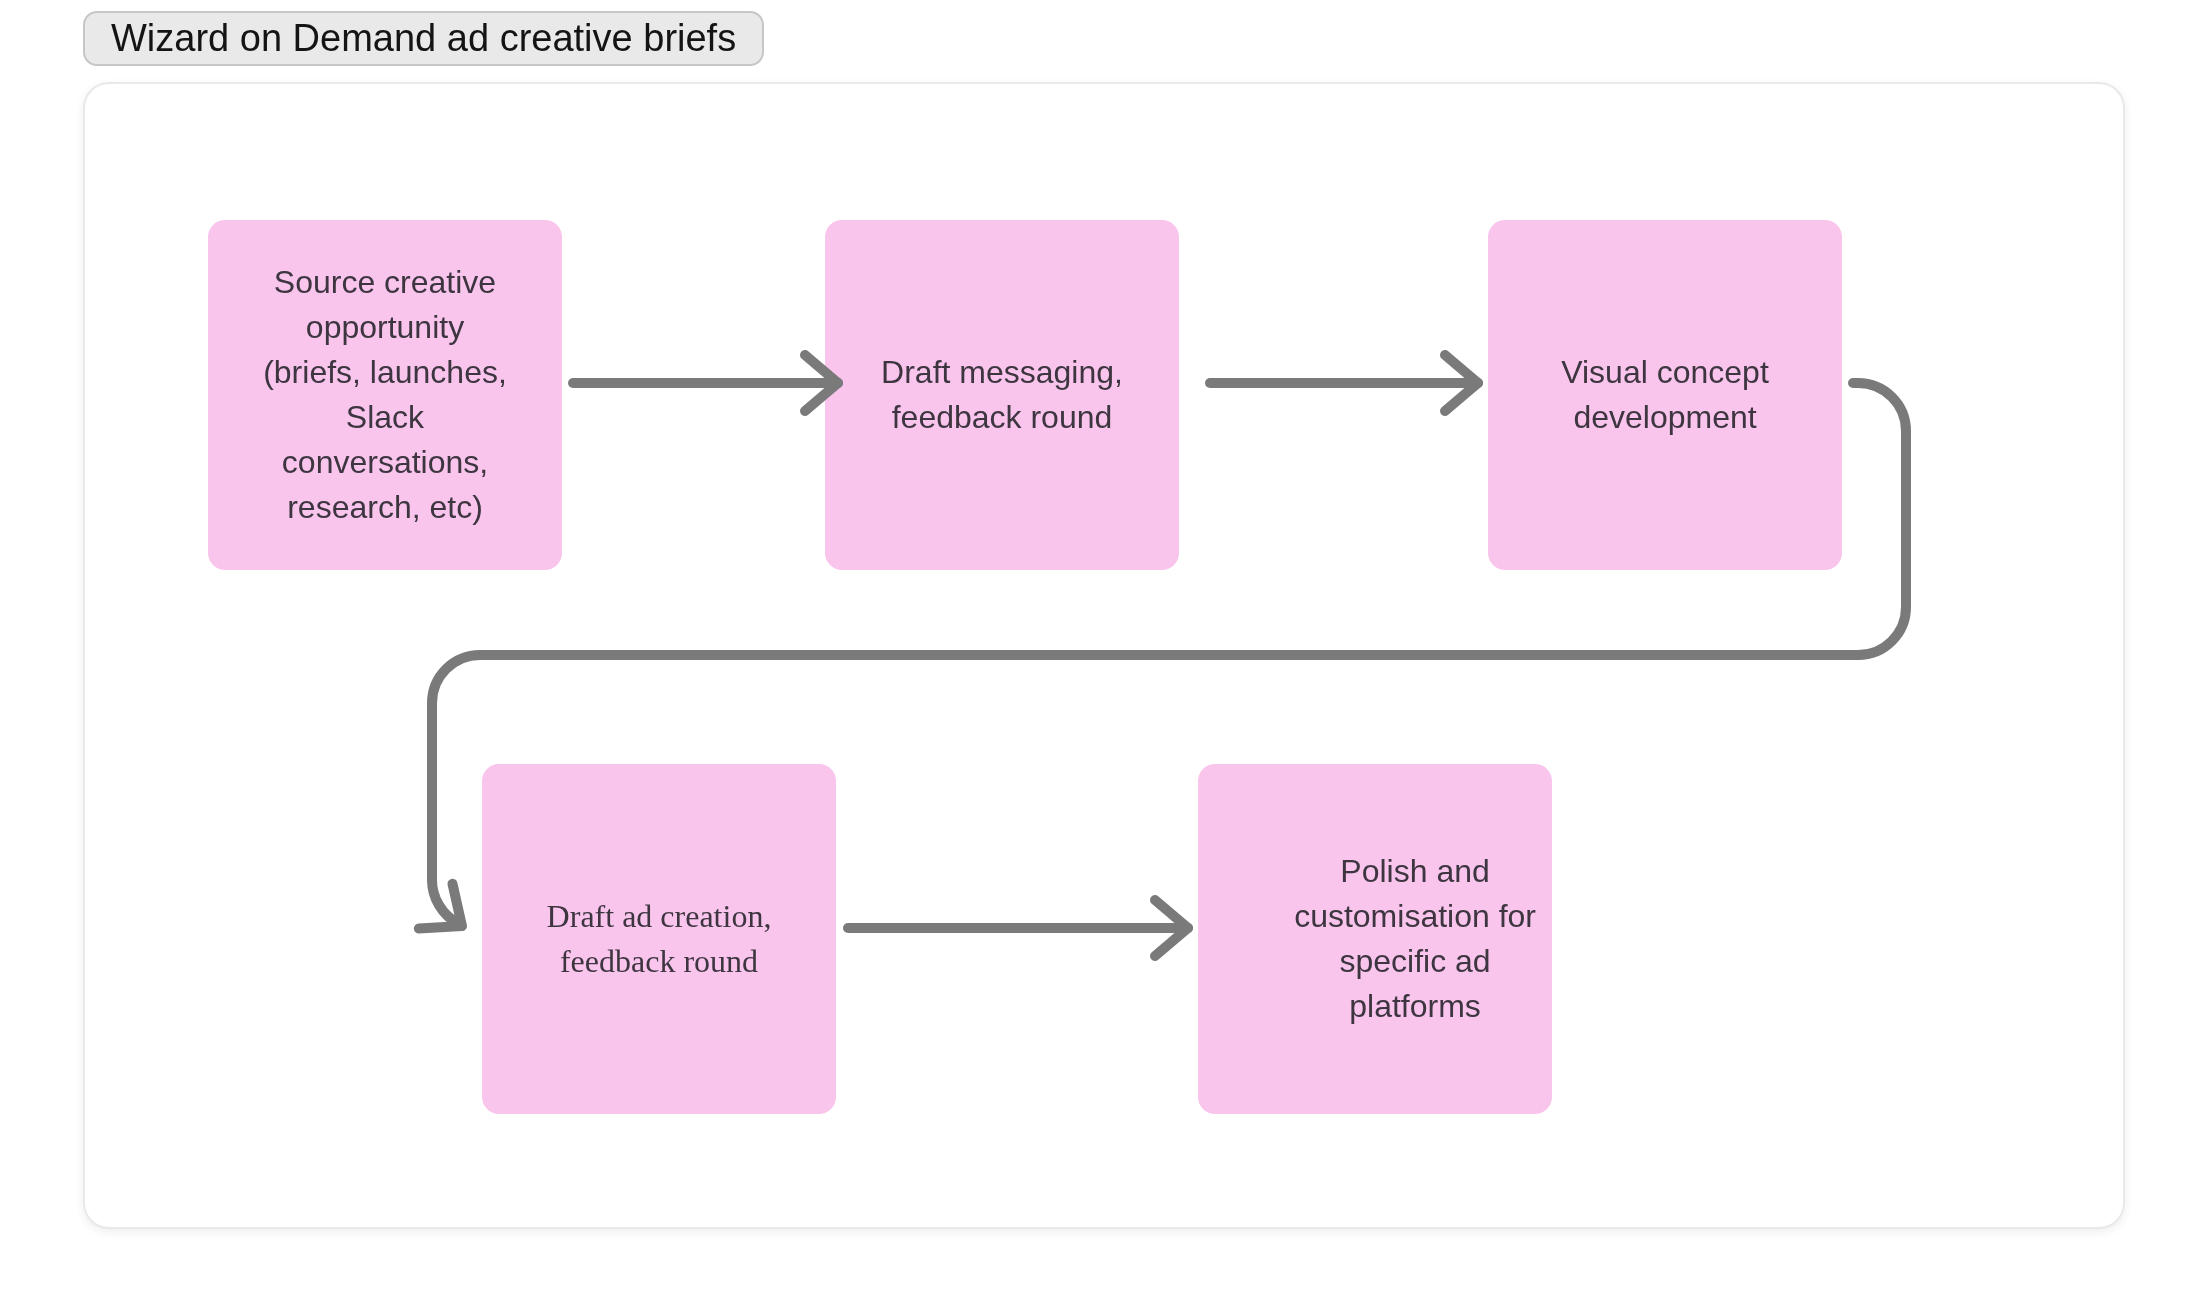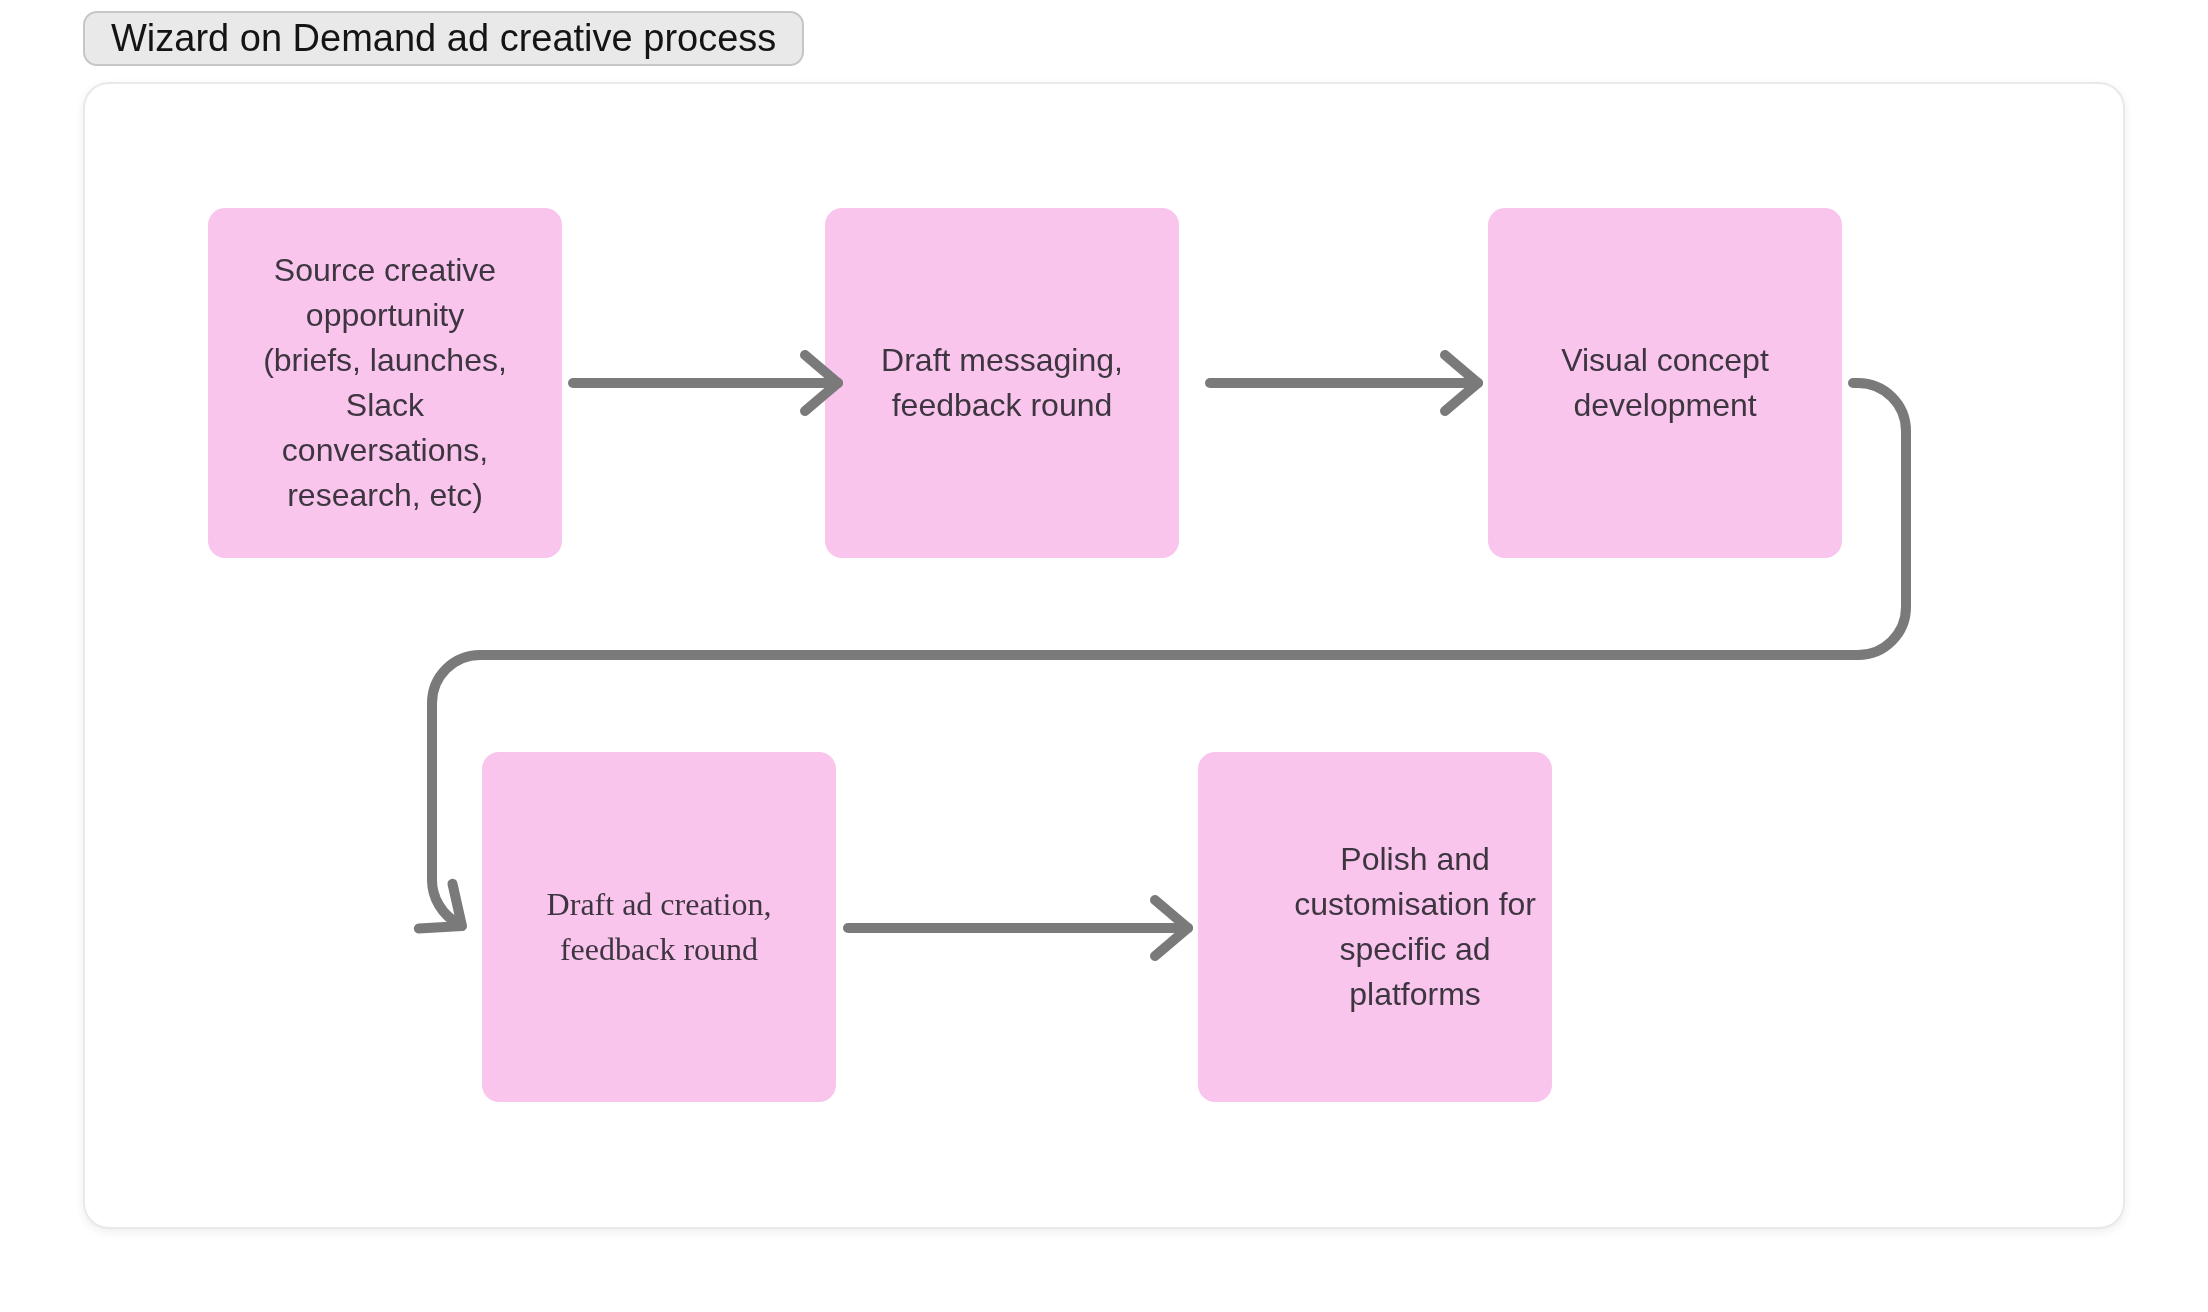--- a/index.html
+++ b/index.html
@@ -51,20 +51,21 @@
     width: 354px;
     height: 350px;
     box-sizing: border-box;
     padding: 12px 16px;
     border-radius: 17px;
     background: #fac5ed;
     display: flex;
     align-items: center;
     justify-content: center;
     z-index: 2;
+    margin-top: 12px;
   }
   .note-label {
     white-space: pre-line;
     text-align: center;
     font-size: 32px;
     line-height: 45px;
     color: #3d3640;
   }
   .wires {
     position: absolute;
@@ -86,21 +87,21 @@
   #note-2 { left: 1488px; top: 208px; }
   #note-3 { left: 482px;  top: 752px; font-family: Liberation Serif, serif; }
   #note-4 { left: 1198px; top: 752px; justify-content: flex-end; }
 </style>
 </head>
 <body>
 
 <div class="stage">
 
   <div class="title-pill">
-    <span>Wizard on Demand ad creative process</span>
+    <span>Wizard on Demand ad creative briefs</span>
   </div>
 
   <div class="canvas"></div>
 
   <div class="note" id="note-0">
     <span class="note-label">Source creative
 opportunity
 (briefs, launches,
 Slack
 conversations,

